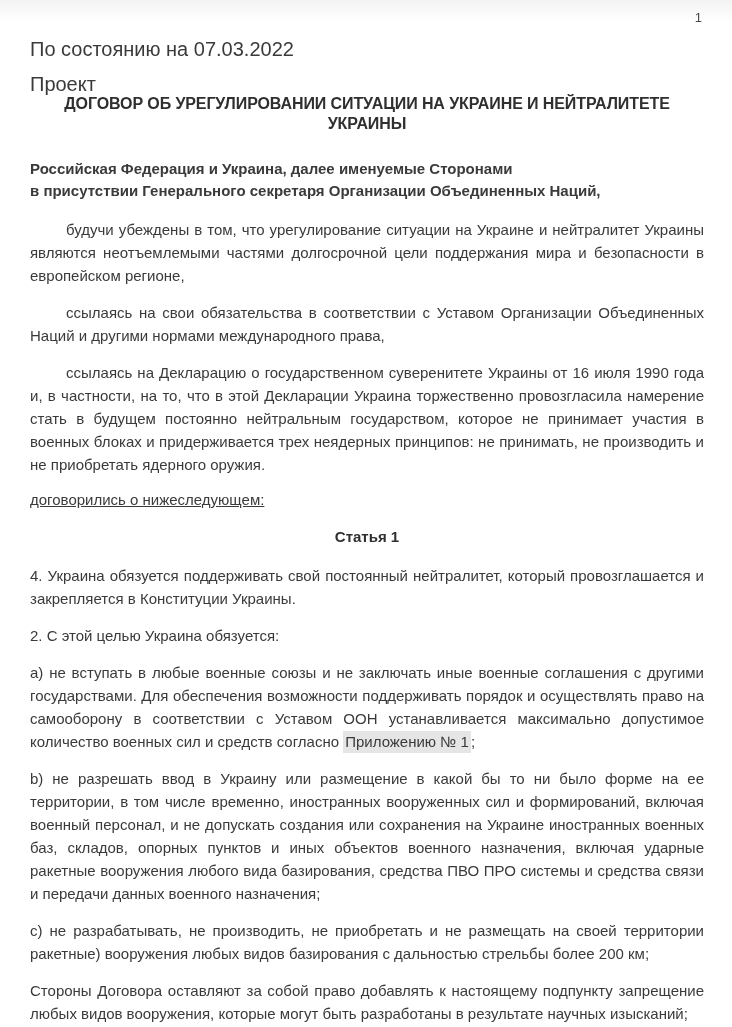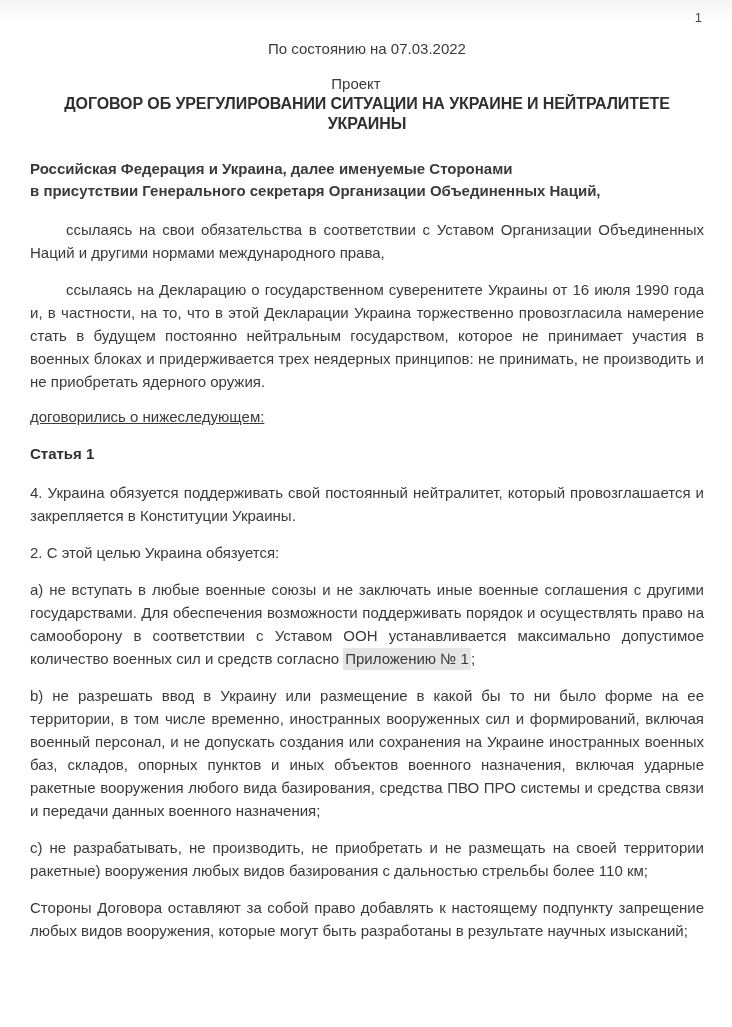--- a/index.html
+++ b/index.html
@@ -30,22 +30,22 @@
   }
   .page-number {
     text-align: right;
     font-size: 13px;
     line-height: 16px;
     padding-right: 2px;
     margin-bottom: 13px;
     color: #4a4a4a;
   }
   .meta-line {
-    text-align: center;
-    font-size: 15px;
+    text-align: left;
+    font-size: 20px;
     line-height: 20px;
   }
   .meta-date { margin-bottom: 15px; }
   .meta-draft { padding-right: 22px; }
   .doc-title {
     text-align: center;
     font-weight: bold;
     color: #2f2f2f;
     font-size: 16px;
     line-height: 20px;
@@ -55,21 +55,21 @@
   .parties { margin-bottom: 16px; }
   .parties div { line-height: 22px; font-weight: bold; }
   p.para {
     text-align: justify;
     margin-bottom: 14px;
   }
   p.indent { text-indent: 36px; }
   p.no-gap { margin-bottom: 12px; }
   .agreement-line { margin-bottom: 7px; text-align: left; text-decoration: underline; }
   .article-heading {
-    text-align: left;
+    text-align: center;
     font-weight: bold;
     color: #2f2f2f;
     margin: 7px 0 16px 0;
   }
   mark.hl {
     background: #e5e5e5;
     color: #3a3a3a;
     padding: 2px 2px 3px 2px;
   }
 </style>
@@ -86,35 +86,36 @@
 
     <div class="meta-line meta-draft">Проект</div>
 
     <div class="doc-title">ДОГОВОР ОБ УРЕГУЛИРОВАНИИ СИТУАЦИИ НА УКРАИНЕ И НЕЙТРАЛИТЕТЕ УКРАИНЫ</div>
 
     <div class="parties">
       <div>Российская Федерация и Украина, далее именуемые Сторонами</div>
       <div>в присутствии Генерального секретаря Организации Объединенных Наций,</div>
     </div>
 
+    <p class="para indent">будучи убеждены в том, что урегулирование ситуации на Украине и нейтралитет Украины являются неотъемлемыми частями долгосрочной цели поддержания мира и безопасности в европейском регионе,</p>
 
     <p class="para indent">ссылаясь на свои обязательства в соответствии с Уставом Организации Объединенных Наций и другими нормами международного права,</p>
 
     <p class="para indent no-gap">ссылаясь на Декларацию о государственном суверенитете Украины от 16 июля 1990 года и, в частности, на то, что в этой Декларации Украина торжественно провозгласила намерение стать в будущем постоянно нейтральным государством, которое не принимает участия в военных блоках и придерживается трех неядерных принципов: не принимать, не производить и не приобретать ядерного оружия.</p>
 
     <p class="para agreement-line">договорились о нижеследующем:</p>
 
     <div class="article-heading">Статья 1</div>
 
     <p class="para">4. Украина обязуется поддерживать свой постоянный нейтралитет, который провозглашается и закрепляется в Конституции Украины.</p>
 
     <p class="para">2. С этой целью Украина обязуется:</p>
 
     <p class="para"><span>a) не вступать в любые военные союзы и не заключать иные военные соглашения с другими государствами. Для обеспечения возможности поддерживать порядок и осуществлять право на самооборону в соответствии с Уставом ООН устанавливается максимально допустимое количество военных сил и средств согласно </span><mark class="hl">Приложению № 1</mark><span>;</span></p>
 
     <p class="para">b) не разрешать ввод в Украину или размещение в какой бы то ни было форме на ее территории, в том числе временно, иностранных вооруженных сил и формирований, включая военный персонал, и не допускать создания или сохранения на Украине иностранных военных баз, складов, опорных пунктов и иных объектов военного назначения, включая ударные ракетные вооружения любого вида базирования, средства ПВО ПРО системы и средства связи и передачи данных военного назначения;</p>
 
-    <p class="para">c) не разрабатывать, не производить, не приобретать и не размещать на своей территории ракетные) вооружения любых видов базирования с дальностью стрельбы более 110 км;</p>
+    <p class="para">c) не разрабатывать, не производить, не приобретать и не размещать на своей территории ракетные) вооружения любых видов базирования с дальностью стрельбы более 200 км;</p>
 
     <p class="para">Стороны Договора оставляют за собой право добавлять к настоящему подпункту запрещение любых видов вооружения, которые могут быть разработаны в результате научных изысканий;</p>
 
   </div>
 </div>
 
 </body></html>

